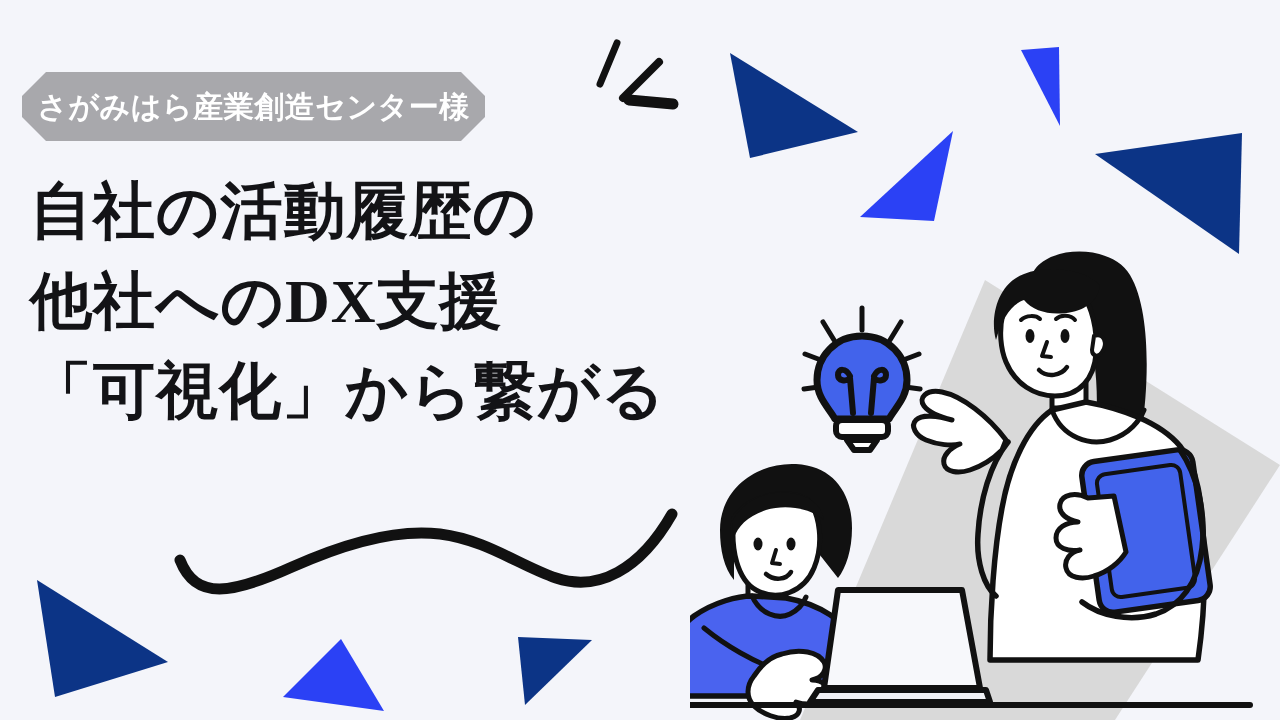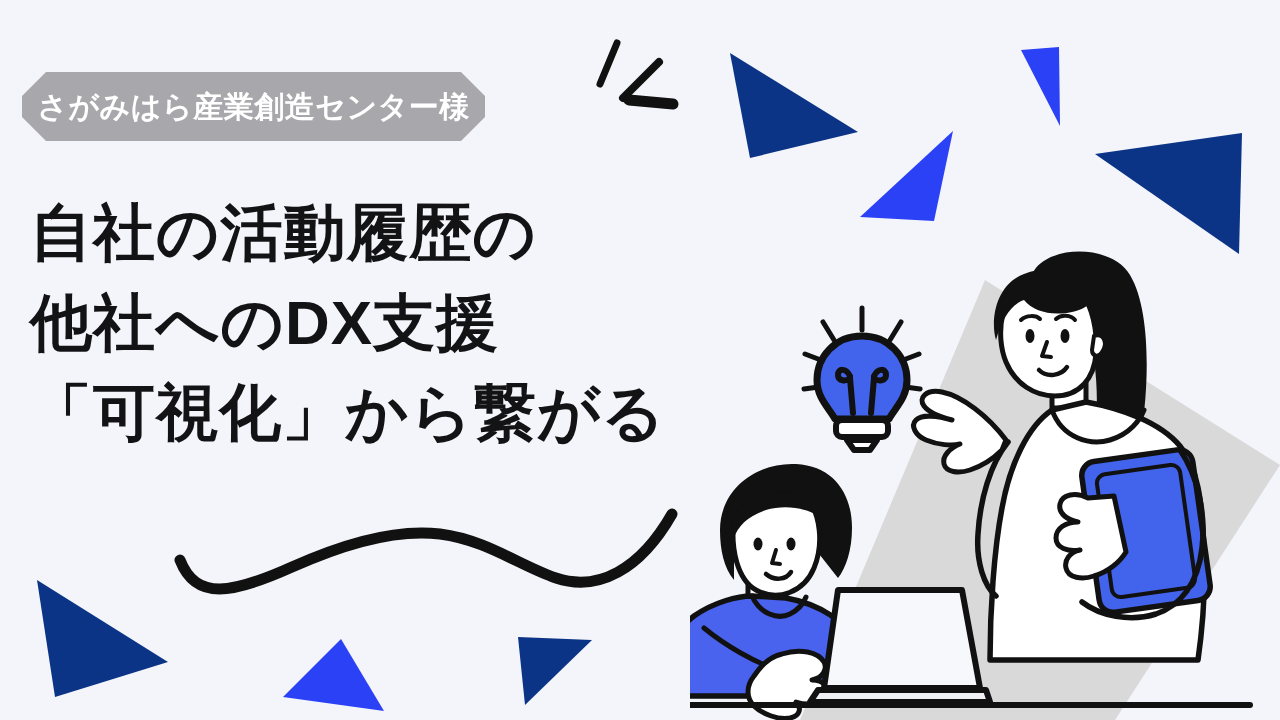--- a/index.html
+++ b/index.html
@@ -6,21 +6,21 @@
     margin: 0;
     padding: 0;
     background: #ffffff;
   }
   .stage {
     position: relative;
     width: 1280px;
     height: 720px;
     overflow: hidden;
     background: #f4f5fa;
-    font-family: Liberation Sans, sans-serif;
+    font-family: Liberation Serif, serif;
   }
 
   
   .decor-svg {
     position: absolute;
     left: 0; top: 0;
     width: 1280px;
     height: 720px;
     display: block;
   }
@@ -45,21 +45,21 @@
     font-weight: 700;
     letter-spacing: 0.5px;
     line-height: 1;
     white-space: nowrap;
   }
 
   
   .headline {
     position: absolute;
     left: 30px;
-    top: 188px;
+    top: 166px;
     width: 700px;
   }
   .headline-line {
     color: #131316;
     font-size: 62px;
     font-weight: 700;
     line-height: 90px;
     letter-spacing: 1px;
     white-space: nowrap;
     display: block;

